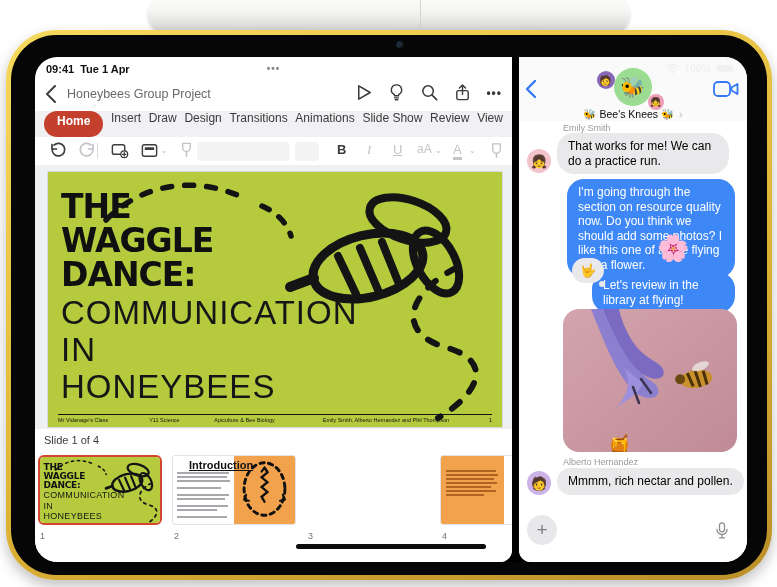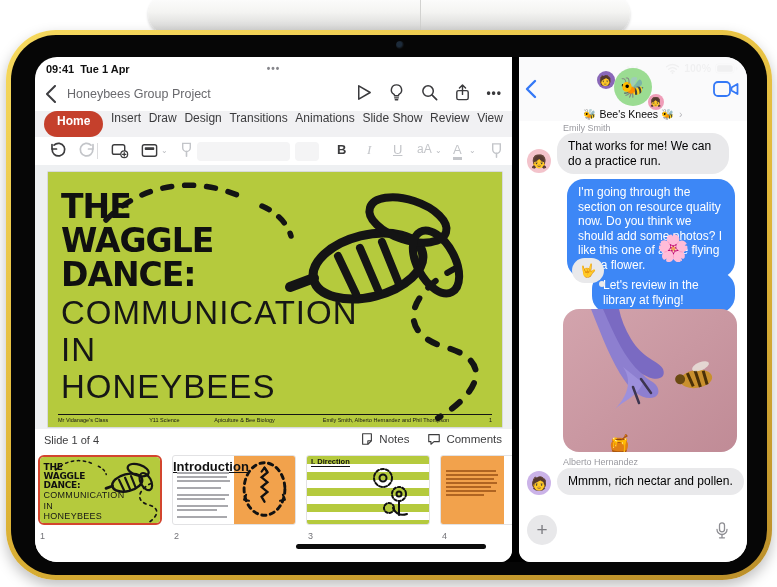--- a/index.html
+++ b/index.html
@@ -68,21 +68,21 @@
   .lp-bottom-right { position:absolute; right:10px; top:3px; display:flex; gap:18px; align-items:center; }
   .nb { display:flex; gap:5px; align-items:center; font-size:11.5px; color:#3c3c3e; cursor:pointer; }
   .nb svg { width:14px; height:14px; }
 
   .lp-thumbs { position:absolute; left:0; right:0; top:396px; height:109px; background:#fff; }
   .thumb { position:absolute; top:2px; width:124px; height:70px; border-radius:3px; overflow:hidden;
     border:1px solid #e2e2e4; background:#fff; cursor:pointer; }
   .thumb.sel { border:2.5px solid #d3452e; border-radius:6px; }
   .thumb-num { position:absolute; top:78px; font-size:9px; color:#737378; }
   .mini-scale { transform:scale(0.2727); transform-origin:0 0; position:absolute; left:0; top:0; }
-  .t2-title { position:absolute; left:0; top:3px; font-size:13px; font-weight:700; color:#111;
+  .t2-title { position:absolute; left:16px; top:3px; font-size:11px; font-weight:700; color:#111;
     text-decoration:underline; }
   .t2-line { position:absolute; left:4px; height:1.5px; background:#a9a9ad; }
   .t2-orange { position:absolute; right:0; top:0; width:50%; height:100%; background:#f2a24c; }
   .t3-bg { position:absolute; inset:0; background:repeating-linear-gradient(180deg,#b5ca3d 0 8px,#ffffff 8px 16px); }
   .t3-title { position:absolute; left:4px; top:1px; font-size:7.5px; font-weight:700; color:#111;
     border-bottom:1.5px solid #111; }
   .t4-orange { position:absolute; left:0; top:0; width:52%; height:100%; background:#f2a24c; }
   .t4-line { position:absolute; left:5px; height:1.5px; background:rgba(120,50,0,.55); }
 
   .home-indicator { position:absolute; left:261px; top:487px; width:190px; height:5px; border-radius:3px;
@@ -262,35 +262,20 @@
             <span class="sf-subj">Y11 Science</span>
             <span class="sf-topic">Apiculture &amp; Bee Biology</span>
             <span class="sf-auth">Emily Smith, Alberto Hernandez and Phil Thompson</span>
             <span class="sf-page">1</span>
           </div>
         </div>
       </div>
 
       <div class="lp-bottom">
         <span class="slide-counter">Slide 1 of 4</span>
-        <div class="lp-bottom-right">
-          <span class="nb">
-            <svg viewBox="0 0 16 16">
-              <path d="M3 2h10v8l-4 4H3z" fill="none" stroke="#3c3c3e" stroke-width="1.3" stroke-linejoin="round"></path>
-              <path d="M9 14v-4h4" fill="none" stroke="#3c3c3e" stroke-width="1.3" stroke-linejoin="round"></path>
-            </svg>
-            <span>Notes</span>
-          </span>
-          <span class="nb">
-            <svg viewBox="0 0 16 16">
-              <path d="M2 3h12v8H8l-3.5 3V11H2z" fill="none" stroke="#3c3c3e" stroke-width="1.3" stroke-linejoin="round"></path>
-            </svg>
-            <span>Comments</span>
-          </span>
-        </div>
       </div>
 
       <div class="lp-thumbs">
 
         <div class="thumb sel" style="left:3px;">
           <div class="mini-scale">
             <div class="ppt-slide" style="left:0; top:0; box-shadow:none;">
               <svg class="slide-decor" viewBox="0 0 454 255">
                 <g fill="none" stroke="#141414" stroke-linecap="round">
                   <path d="M58 48 C 95 10, 150 4, 196 26" stroke-width="5.5" stroke-dasharray="9 13"></path>
@@ -343,35 +328,20 @@
           <div class="t2-line" style="top:20px; width:50px;"></div>
           <div class="t2-line" style="top:24px; width:53px;"></div>
           <div class="t2-line" style="top:31px; width:44px;"></div>
           <div class="t2-line" style="top:38px; width:52px;"></div>
           <div class="t2-line" style="top:42px; width:48px;"></div>
           <div class="t2-line" style="top:49px; width:51px;"></div>
           <div class="t2-line" style="top:53px; width:40px;"></div>
           <div class="t2-line" style="top:60px; width:50px;"></div>
         </div>
 
-        <div class="thumb" style="left:271px;">
-          <div class="t3-bg"></div>
-          <div class="t3-title">I. Direction</div>
-          <svg style="position:absolute; left:52px; top:8px; width:62px; height:58px;" viewBox="0 0 62 58">
-            <g fill="none" stroke="#111" stroke-width="2" stroke-linecap="round">
-              <circle cx="24" cy="14" r="9" stroke-dasharray="3 2"></circle>
-              <circle cx="24" cy="14" r="3.5"></circle>
-              <circle cx="40" cy="30" r="7" stroke-dasharray="2.5 2"></circle>
-              <circle cx="40" cy="30" r="2.5"></circle>
-              <path d="M34 44 c3 6 8 8 14 6"></path>
-              <path d="M40 37 v14"></path>
-              <circle cx="30" cy="44" r="5" stroke-dasharray="2.5 2"></circle>
-            </g>
-          </svg>
-        </div>
 
         <div class="thumb" style="left:405px;">
           <div class="t4-orange">
             <div class="t4-line" style="top:14px; width:50px;"></div>
             <div class="t4-line" style="top:18px; width:52px;"></div>
             <div class="t4-line" style="top:22px; width:48px;"></div>
             <div class="t4-line" style="top:26px; width:51px;"></div>
             <div class="t4-line" style="top:30px; width:45px;"></div>
             <div class="t4-line" style="top:34px; width:50px;"></div>
             <div class="t4-line" style="top:38px; width:38px;"></div>

